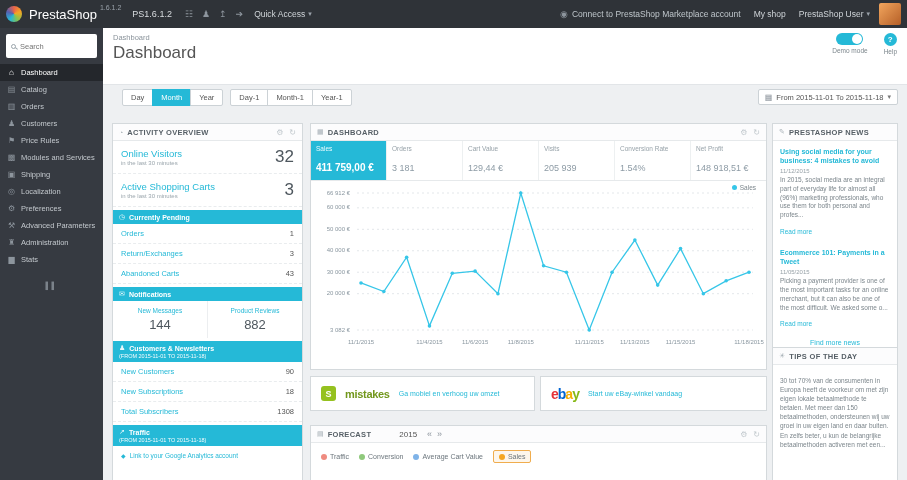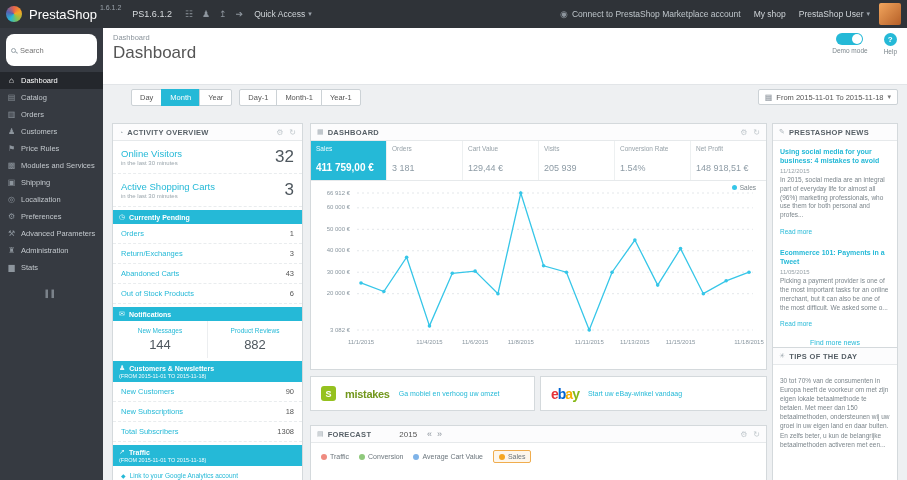--- a/index.html
+++ b/index.html
@@ -19,21 +19,21 @@
   .quick-access{color:#cfd4d8;font-size:8.5px;display:flex;gap:3px;align-items:center;margin-left:4px;cursor:pointer}
   .caret{font-size:7px;color:#9aa2aa}
   .tb-spacer{flex:1}
   .marketplace{display:flex;align-items:center;gap:4px;color:#bfc6cb;font-size:8.5px;cursor:pointer}
   .myshop{color:#cfd4d8;font-size:8.5px;margin-left:6px;cursor:pointer}
   .user-menu{color:#cfd4d8;font-size:8.5px;display:flex;gap:3px;align-items:center;margin-left:6px;cursor:pointer}
   .avatar{width:22px;height:22px;border-radius:2px;background:linear-gradient(135deg,#f2a65e,#b55f27);margin-left:2px;cursor:pointer}
 
   
   .sidebar{position:absolute;left:0;top:28px;width:103px;height:452px;background:#363a41}
-  .search-box{margin:6px;height:32px;background:#fff;border-radius:8px;display:flex;align-items:center;gap:4px;padding:0 5px}
+  .search-box{margin:6px;height:24px;background:#fff;border-radius:2px;display:flex;align-items:center;gap:4px;padding:0 5px}
   .mag{width:5px;height:5px;border:1px solid #9aa4ab;border-radius:50%;position:relative;flex:0 0 auto}
   .mag::after{content:"";position:absolute;width:3px;height:1px;background:#9aa4ab;right:-3px;bottom:-1px;transform:rotate(40deg)}
   .search-input{border:0;outline:0;width:100%;font-size:7.5px;color:#555;font-family:inherit;background:transparent}
   .menu-item{height:17px;display:flex;align-items:center;gap:5px;padding:0 7px;color:#c3c8cd;font-size:7.5px;white-space:nowrap;cursor:pointer}
   .mi-icon{width:9px;font-size:8px;color:#8d959d;text-align:center;flex:0 0 auto}
   .menu-item.active{background:#24272c;color:#fff}
   .menu-item.active .mi-icon{color:#fff}
   .collapse-btn{margin-top:14px;text-align:center;color:#7b828a;font-size:7px;letter-spacing:1px;cursor:pointer}
 
   
@@ -41,21 +41,21 @@
   .main-header{position:absolute;left:0;top:0;width:100%;height:57px;background:#fff;border-bottom:1px solid #e2e5e8}
   .breadcrumb{position:absolute;left:10px;top:5px;font-size:7.5px;color:#8a939b}
   .page-title{position:absolute;left:10px;top:15px;font-size:17px;font-weight:400;color:#555}
   .demo-help{position:absolute;right:10px;top:5px;display:flex;gap:16px}
   .demo-block,.help-block{display:flex;flex-direction:column;align-items:center;gap:2px}
   .toggle{width:27px;height:12px;border-radius:7px;background:var(--accent);position:relative;cursor:pointer}
   .knob{position:absolute;right:1px;top:1px;width:10px;height:10px;border-radius:50%;background:#fff}
   .small-label{font-size:6.5px;color:#7c868c}
   .help-circle{width:13px;height:13px;border-radius:50%;background:var(--accent);color:#fff;font-size:8px;font-weight:bold;display:flex;align-items:center;justify-content:center;cursor:pointer}
 
-  .filters{position:absolute;left:28px;top:61px;display:flex;gap:7px}
+  .filters{position:absolute;left:19px;top:61px;display:flex;gap:7px}
   .btn-group{display:flex}
   .fbtn{font-family:inherit;font-size:7.5px;color:#555;background:#fff;border:1px solid #ccd2d6;padding:3px 8px;cursor:pointer;margin-left:-1px}
   .btn-group .fbtn:first-child{margin-left:0;border-radius:2px 0 0 2px}
   .btn-group .fbtn:last-child{border-radius:0 2px 2px 0}
   .fbtn.active{background:var(--accent);border-color:var(--accent);color:#fff}
   .date-range{position:absolute;right:9px;top:61px;height:16px;background:#fff;border:1px solid #ccd2d6;border-radius:2px;display:flex;align-items:center;gap:4px;padding:0 6px;font-size:7.5px;color:#555;cursor:pointer}
   .cal{color:#8d959d;font-size:8px}
   .caret.dark{color:#777}
 
   
@@ -308,24 +308,20 @@
         <span class="data-label">Orders</span>
         <span class="data-value">1</span>
       </div>
       <div class="data-row">
         <span class="data-label">Return/Exchanges</span>
         <span class="data-value">3</span>
       </div>
       <div class="data-row">
         <span class="data-label">Abandoned Carts</span>
         <span class="data-value">43</span>
-      </div>
-      <div class="data-row">
-        <span class="data-label">Out of Stock Products</span>
-        <span class="data-value">6</span>
       </div>
 
       <div class="section-bar">
         <div class="sb-line">
           <span class="sb-icon">✉</span>
           <span>Notifications</span>
         </div>
       </div>
       <div class="notif-grid">
         <div class="notif-cell">

